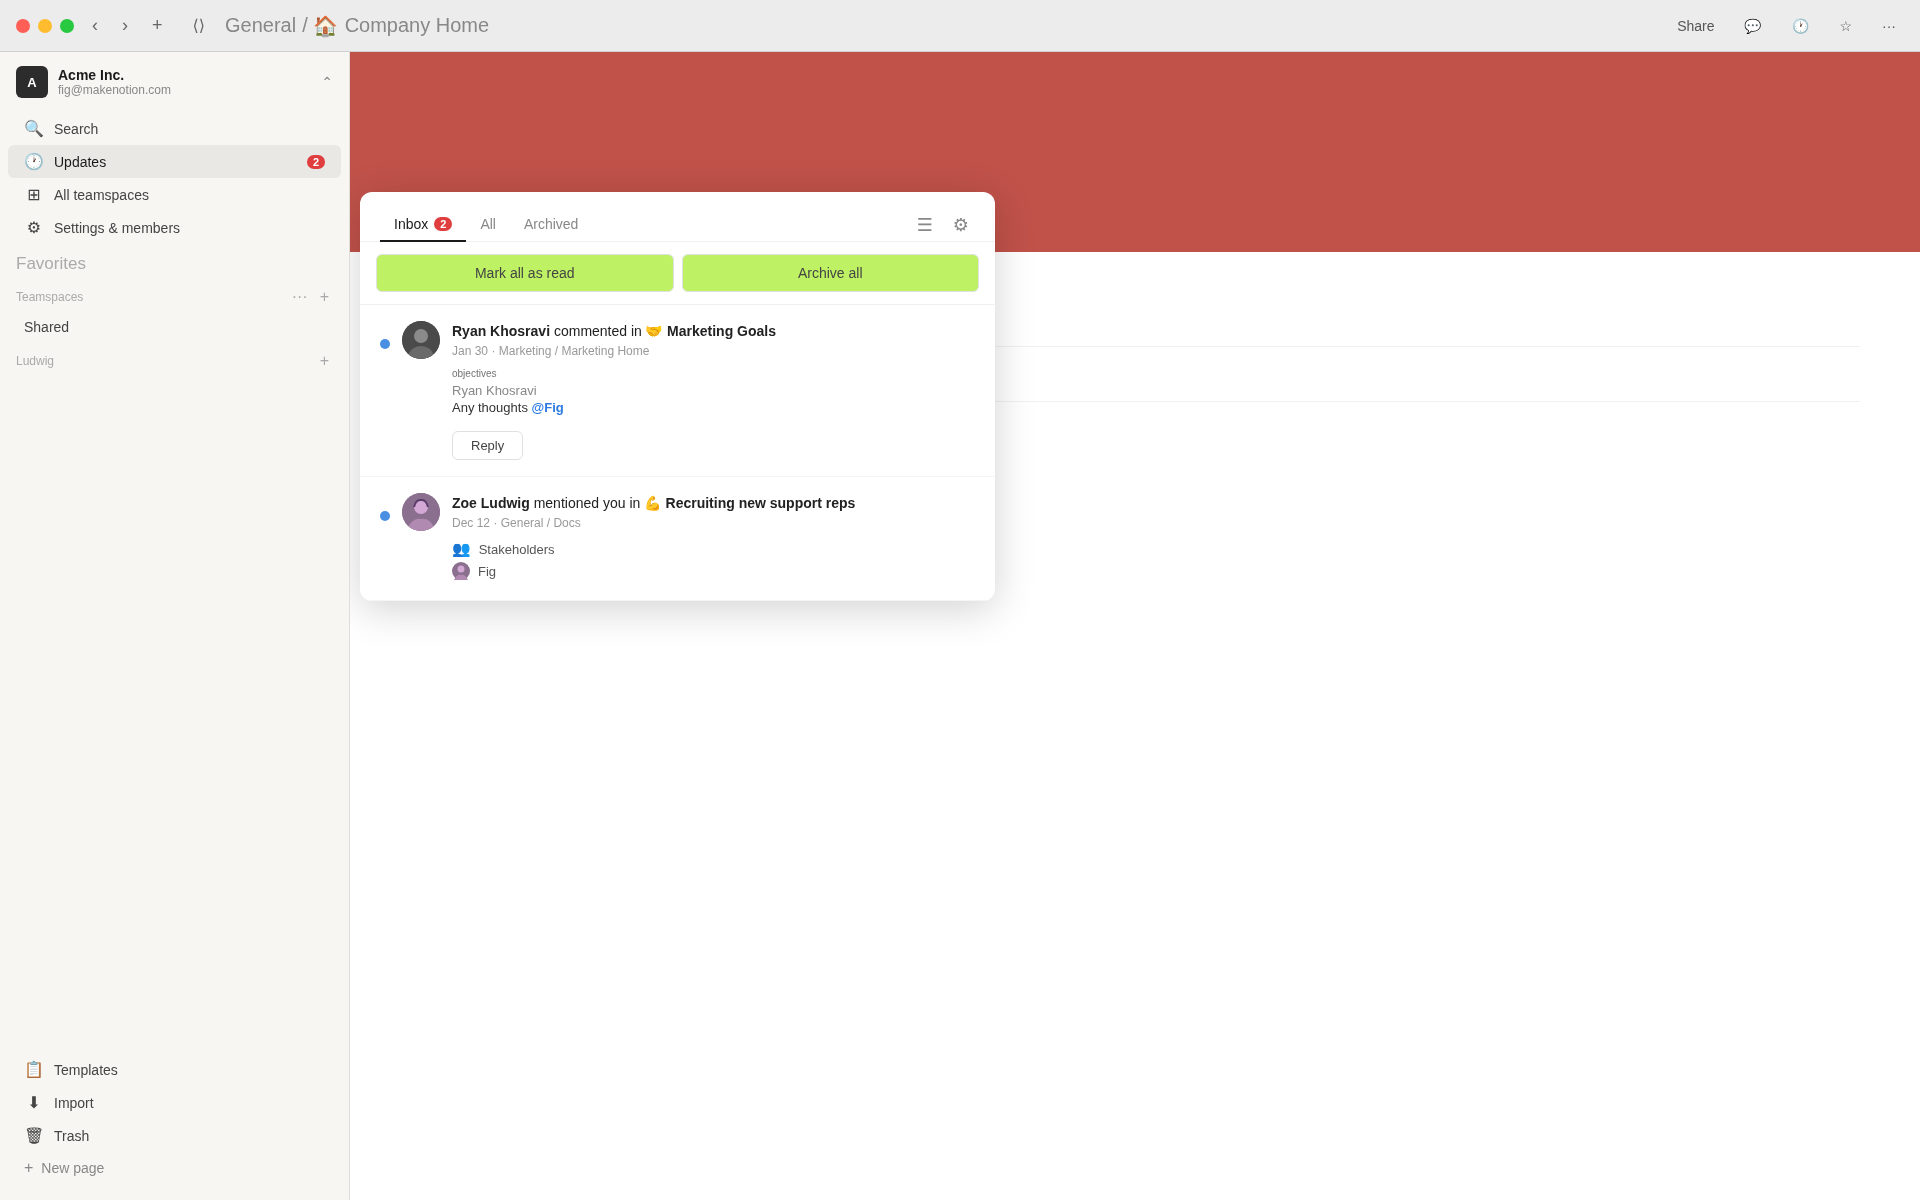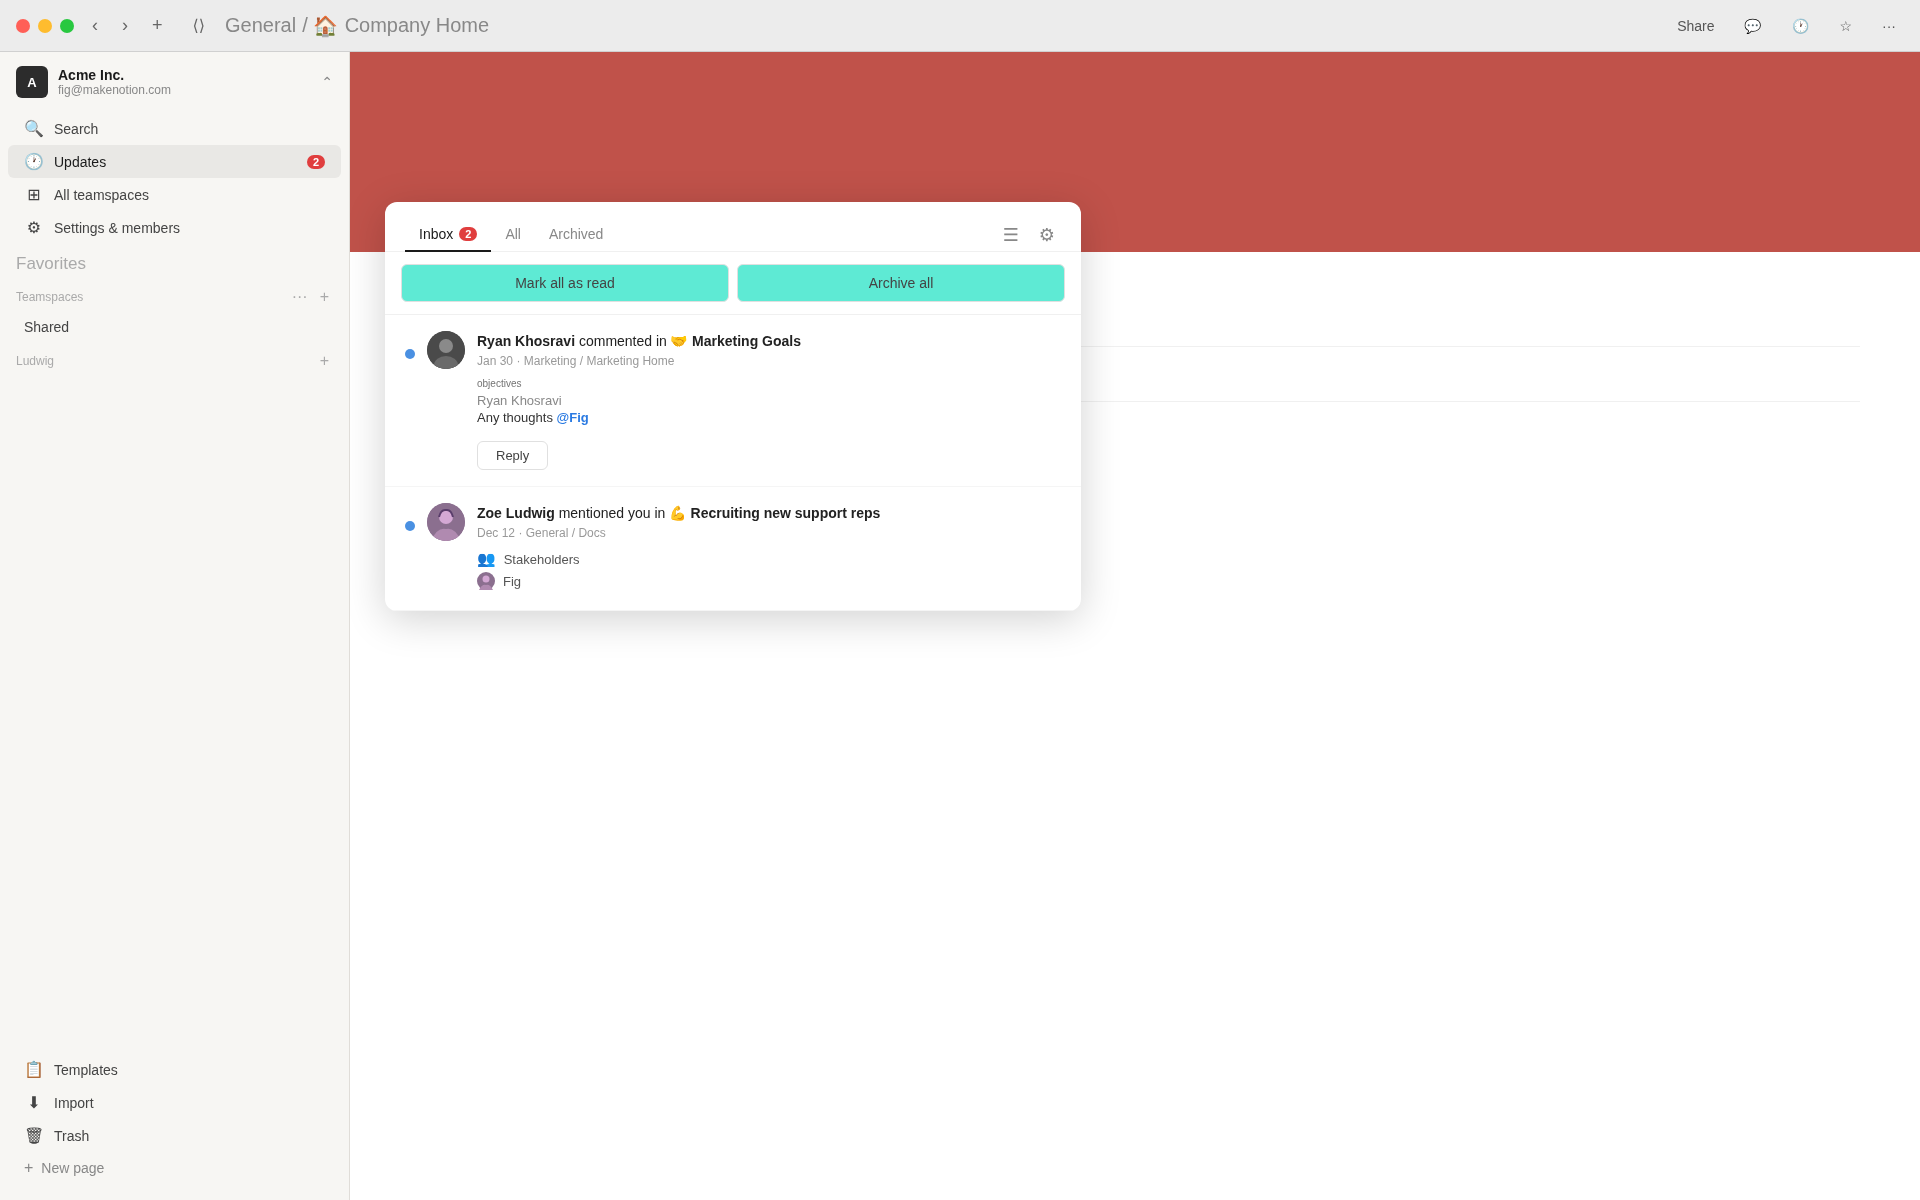--- a/index.html
+++ b/index.html
@@ -116,29 +116,28 @@
       display: flex; align-items: center; gap: 14px;
       padding: 14px 0;
       border-bottom: 1px solid #f0f0f0;
       font-size: 16px; color: #333;
     }
     .page-list-item .page-emoji { font-size: 22px; }
 
     
     .notifications-overlay {
       position: absolute;
-      top: 150px;
+      top: 140px;
       left: 10px;
-      width: 696px;
+      width: 635px;
       background: white;
       border-radius: 12px;
       box-shadow: 0 8px 40px rgba(0,0,0,0.18);
       z-index: 100;
       overflow: hidden;
-      margin-left: 25px;
     }
     .notif-header {
       padding: 16px 20px 0;
       border-bottom: 1px solid #f0f0f0;
     }
     .notif-tabs { display: flex; gap: 0; align-items: center; }
     .notif-tab {
       padding: 8px 14px;
       font-size: 14px; color: #888;
       cursor: pointer;
@@ -154,21 +153,21 @@
     }
     .notif-tab-actions { margin-left: auto; display: flex; gap: 8px; }
     .notif-icon-btn { background: none; border: none; cursor: pointer; color: #888; font-size: 18px; padding: 4px 6px; border-radius: 4px; }
     .notif-action-bar {
       display: flex; gap: 0;
       padding: 12px 16px;
       border-bottom: 1px solid #f0f0f0;
     }
     .notif-action-btn {
       flex: 1;
-      background: #5eead4;
+      background: #bef264;
       border: 1px solid #e0e0e0;
       border-radius: 6px;
       padding: 10px 16px;
       font-size: 14px; color: #444;
       cursor: pointer;
       font-family: inherit;
     }
     .notif-action-btn:first-child { margin-right: 8px; }
 
     

